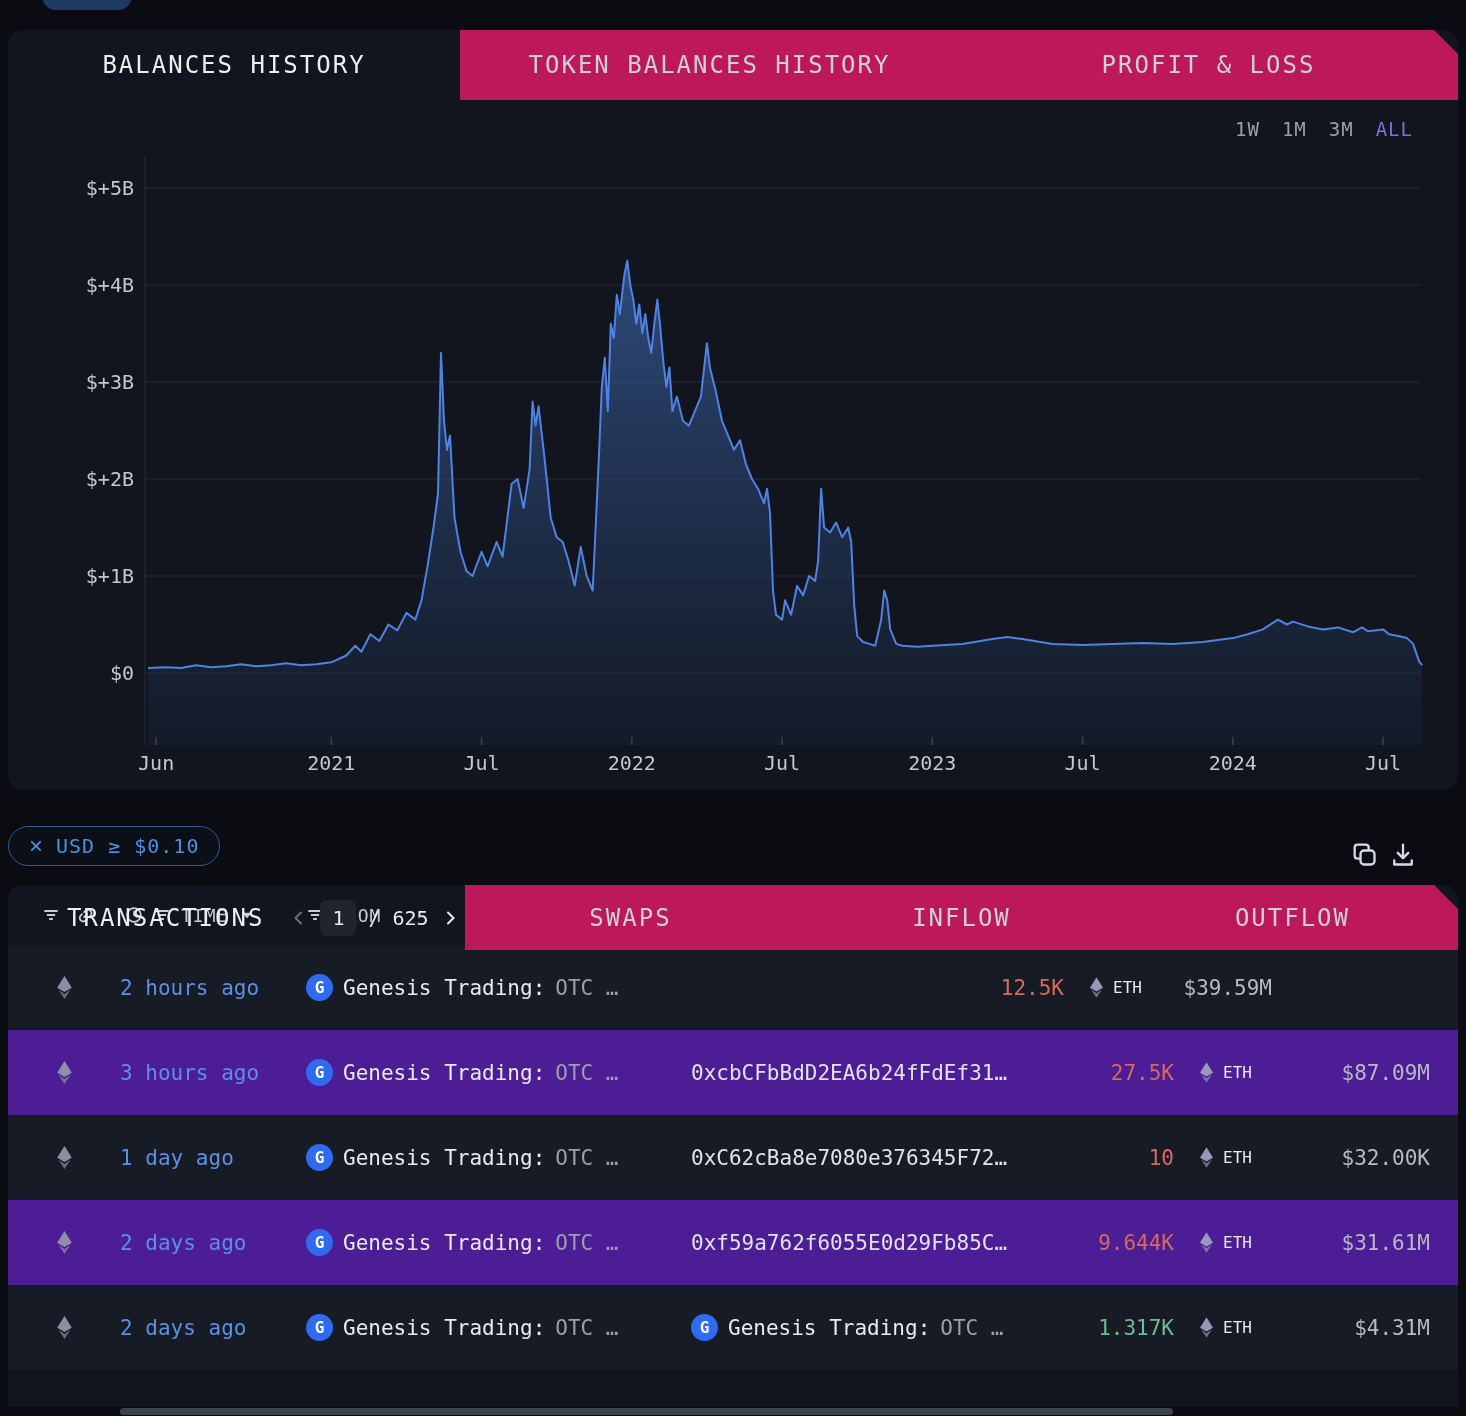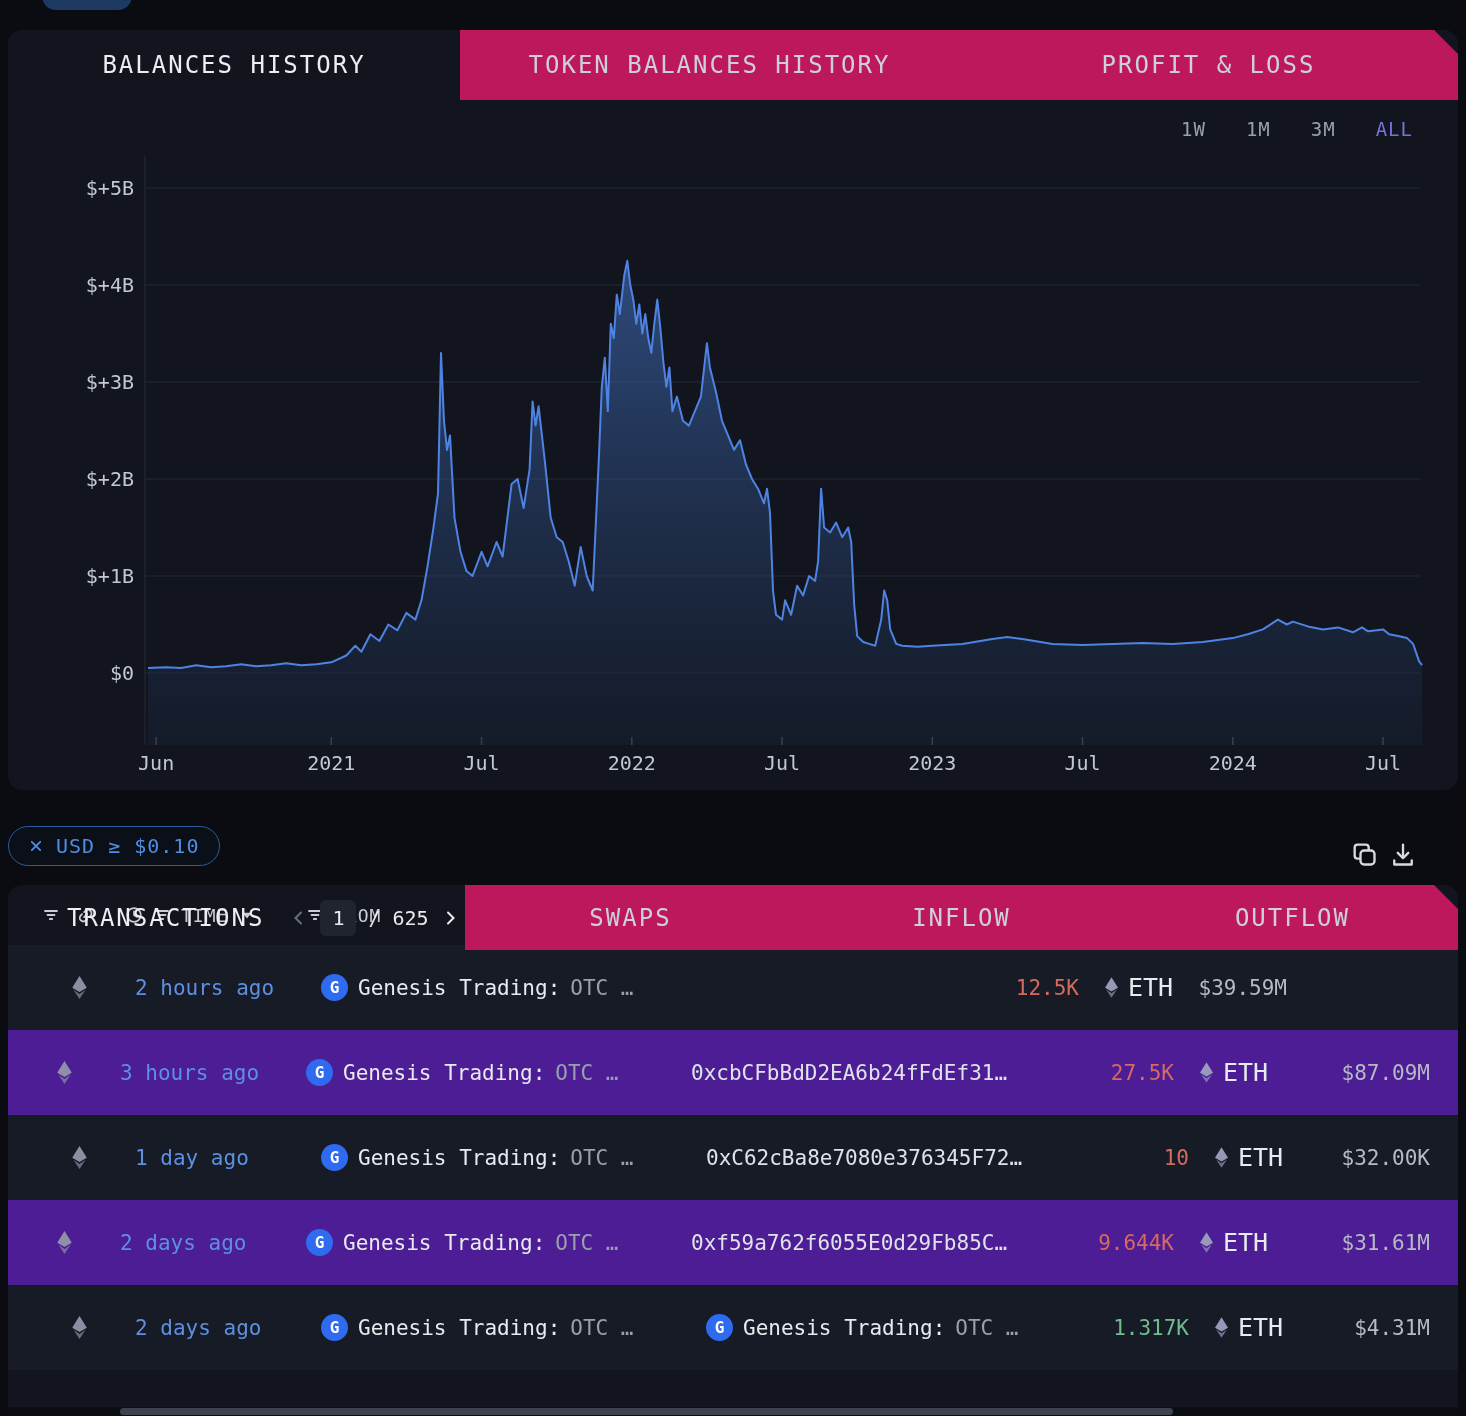--- a/index.html
+++ b/index.html
@@ -28,21 +28,21 @@
     clip-path:polygon(0 0, calc(100% - 24px) 0, 100% 24px, 100% 100%, 0 100%); }
   #chart-tabbar .active-tab { position:absolute; left:0; top:0; width:452px; height:100%; }
   #chart-tabbar .inactive-group { width:998px; }
   #chart-tabbar .inactive-group .tab { width:50%; }
   #tx-tabbar .active-tab { position:absolute; left:12px; top:0; width:457px; height:100%;
     display:flex; align-items:center; justify-content:flex-start; padding-left:47px; gap:26px; }
   #tx-tabbar .inactive-group { width:993px; }
   #tx-tabbar .inactive-group .tab { width:33.333%; }
 
   
-  .ranges { position:absolute; top:88px; right:45px; display:flex; gap:40px;
+  .ranges { position:absolute; top:88px; right:45px; display:flex; gap:22px;
     font-size:19px; letter-spacing:1px; }
   .range { color:#9aa0ab; cursor:default; }
   .range.active { color:#7b6fe0; }
 
   
   #chart-svg { position:absolute; left:0; top:0; }
   #chart-svg text { font-family:"DejaVu Sans Mono","Liberation Mono",monospace; }
 
   
   .chip { position:absolute; left:8px; top:826px; height:40px; display:inline-flex;
@@ -68,34 +68,34 @@
   #tx-header .h-lead { padding-left:34px; gap:16px; }
   #tx-header .h-time { padding-left:17px; }
   #tx-header .h-from, #tx-header .h-to { padding-left:8px; }
   #tx-header .h-value { justify-content:flex-end; padding-right:4px; }
   #tx-header .h-token { padding-left:20px; }
   #tx-header .h-usd { justify-content:flex-end; padding-right:28px; }
   .i { display:inline-block; vertical-align:middle; }
   .i.purple { color:#7d72e8; }
 
   .trow { height:85px; font-size:21px; }
-  .trow.alt { background:#171b25;padding-left:15px; }
+  .trow.alt { background:#171b25; }
   .trow.base { background:#4c1d95; }
   .cell { display:flex; align-items:center; white-space:nowrap; overflow:hidden; }
   .c-chain { justify-content:center; padding-left:12px; color:#9296aa; }
   .c-time { color:#5d90e2; padding-left:12px; }
   .c-from, .c-to { gap:10px; padding-left:8px; }
   .ename { color:#e8eaee; }
   .esub { color:#9aa0ab; }
   .to-addr { color:#dfe2e8; }
   .to-entity { display:flex; align-items:center; gap:10px; }
   .c-value { justify-content:flex-end; padding-right:4px; }
   .val-red { color:#d76a5e; }
   .val-green { color:#6fbd8e; }
-  .c-token { gap:10px; padding-left:22px; color:#e8eaee; font-size:25px; }
+  .c-token { gap:10px; padding-left:22px; color:#e8eaee; font-size:16px; }
   .c-token .i { color:#9ca0bf; }
   .c-usd { justify-content:flex-end; padding-right:28px; color:#b6bac2; }
   .gbadge { width:27px; height:27px; border-radius:50%; background:#2e6bf0; color:#fff;
     font-size:16px; font-weight:bold; display:inline-flex; align-items:center;
     justify-content:center; flex:none; }
 
   
   .hscroll-track { position:absolute; left:8px; top:1407px; width:1450px; height:9px; background:#0b0d13; }
   .hscroll-thumb { position:absolute; left:120px; top:1408px; width:1053px; height:7px;
     border-radius:4px; background:#3c424e; }

